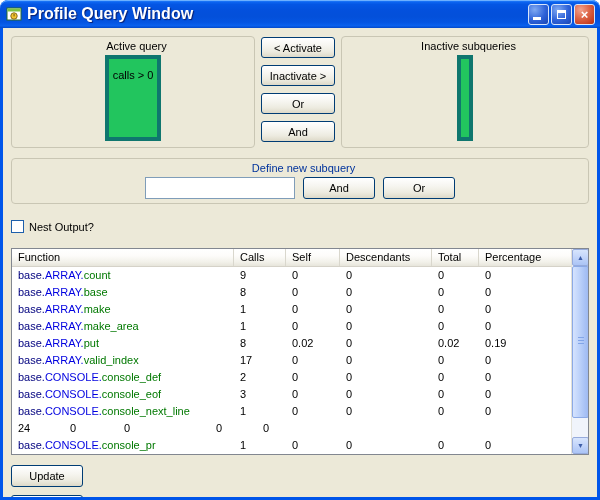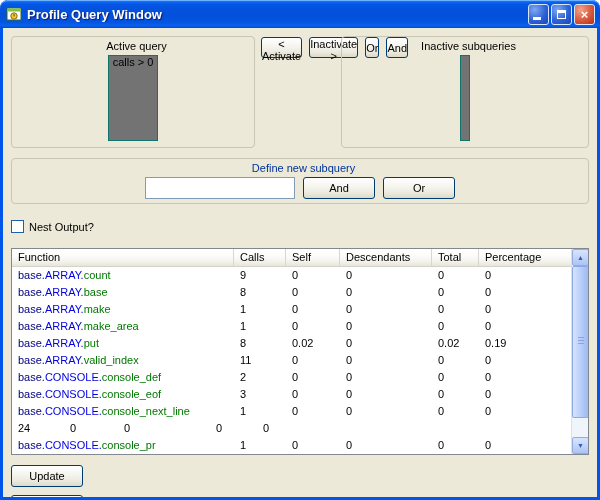--- a/index.html
+++ b/index.html
@@ -6,40 +6,40 @@
   html,body { width:600px; height:500px; }
   body { font-family:"Liberation Sans", sans-serif; font-size:11px; color:#000; background:#fff; }
 
   .window { width:600px; height:500px; background:#0055EA; border-radius:8px 8px 0 0; padding:0 3px 3px; overflow:hidden; }
 
   
   .titlebar { height:28px; margin:0 -3px; border-radius:8px 8px 0 0; padding:0 5px 0 6px;
     background:linear-gradient(180deg,#2E8CFF 0%,#0B63F0 8%,#0456E4 16%,#0350DC 38%,#0350DA 60%,#0455E2 80%,#0A61EE 92%,#0248C8 100%);
     box-shadow:inset 0 1px 0 #6CB0FF;
     display:flex; align-items:center; }
-  .title-text { flex:1; color:#fff; font-weight:bold; font-size:13px; margin-left:5px;
+  .title-text { flex:1; color:#fff; font-weight:bold; font-size:16px; margin-left:5px;
     text-shadow:1px 1px 1px #0A1E6E; white-space:nowrap; overflow:hidden; }
   .tb-btn { width:21px; height:21px; border-radius:3px; border:1px solid #D8E6FA; margin-left:2px;
     display:flex; align-items:center; justify-content:center; cursor:default; }
   .tb-blue { background:radial-gradient(circle at 30% 25%, #7FA9F2, #2E62D8 55%, #1B49B8 95%); }
   .tb-red  { background:radial-gradient(circle at 30% 25%, #F2A38E, #DD6547 45%, #C43C1F 85%, #A82E12); }
   .glyph-min { width:8px; height:3px; background:#fff; align-self:flex-end; margin:0 4px 4px 0; }
   .glyph-max { width:9px; height:9px; border:1px solid #fff; border-top-width:3px; }
   .glyph-close { color:#fff; font-weight:bold; font-size:13px; line-height:13px; }
 
   
   .client { height:469px; background:#ECE9D8; padding:8px; overflow:hidden; }
 
   .groupbox { border:1px solid #C9C6B4; border-radius:4px; display:flex; flex-direction:column;align-items:center; }
   .gb-label { padding:3px 0 3px 7px; }
-  .white-panel { flex:1; margin:0 6px 6px; background:#737373; border:1px solid #0f766e; padding:0 4px; overflow:hidden; }
+  .white-panel { flex:1; margin:0 6px 6px; background:#22c55e; border:4px solid #0f766e; padding:10px 4px; overflow:hidden; }
 
   .row1 { display:flex; gap:6px; height:112px; }
   .gb-active { width:244px; }
-  .mid-buttons { width:74px; display:flex; flex-direction:row; gap:7px; padding-top:1px; }
+  .mid-buttons { width:74px; display:flex; flex-direction:column; gap:7px; padding-top:1px; }
   .gb-inactive { flex:1; }
 
   .xpbtn { height:21px; border:1px solid #003C74; border-radius:3px; font-family:"Liberation Sans",sans-serif;
     font-size:11px; color:#000; cursor:default; text-align:center;
     background:linear-gradient(180deg,#FFFFFF 0%,#F6F5F0 40%,#EDEBE0 72%,#DDD9C8 100%); }
 
   .gb-define { margin-top:10px; height:46px; }
   .define-label { color:#00339C; }
   .define-controls { display:flex; gap:8px; padding:0 6px 6px; }
   .define-input { flex:1; height:22px; border:1px solid #7F9DB9; background:#fff; font-family:"Liberation Sans",sans-serif; font-size:11px; padding:0 3px; }
@@ -189,21 +189,21 @@
           <div class="trow">
             <div class="tcell c-func"><span style="color: rgb(0, 0, 127);">base.</span><span style="color: rgb(0, 0, 224);">ARRAY.</span><span style="color: rgb(0, 120, 0);">put</span></div>
             <div class="tcell c-calls">8</div>
             <div class="tcell c-self">0.02</div>
             <div class="tcell c-desc">0</div>
             <div class="tcell c-total">0.02</div>
             <div class="tcell c-pct">0.19</div>
           </div>
           <div class="trow">
             <div class="tcell c-func"><span style="color: rgb(0, 0, 127);">base.</span><span style="color: rgb(0, 0, 224);">ARRAY.</span><span style="color: rgb(0, 120, 0);">valid_index</span></div>
-            <div class="tcell c-calls">11</div>
+            <div class="tcell c-calls">17</div>
             <div class="tcell c-self">0</div>
             <div class="tcell c-desc">0</div>
             <div class="tcell c-total">0</div>
             <div class="tcell c-pct">0</div>
           </div>
           <div class="trow">
             <div class="tcell c-func"><span style="color: rgb(0, 0, 127);">base.</span><span style="color: rgb(0, 0, 224);">CONSOLE.</span><span style="color: rgb(0, 120, 0);">console_def</span></div>
             <div class="tcell c-calls">2</div>
             <div class="tcell c-self">0</div>
             <div class="tcell c-desc">0</div>

